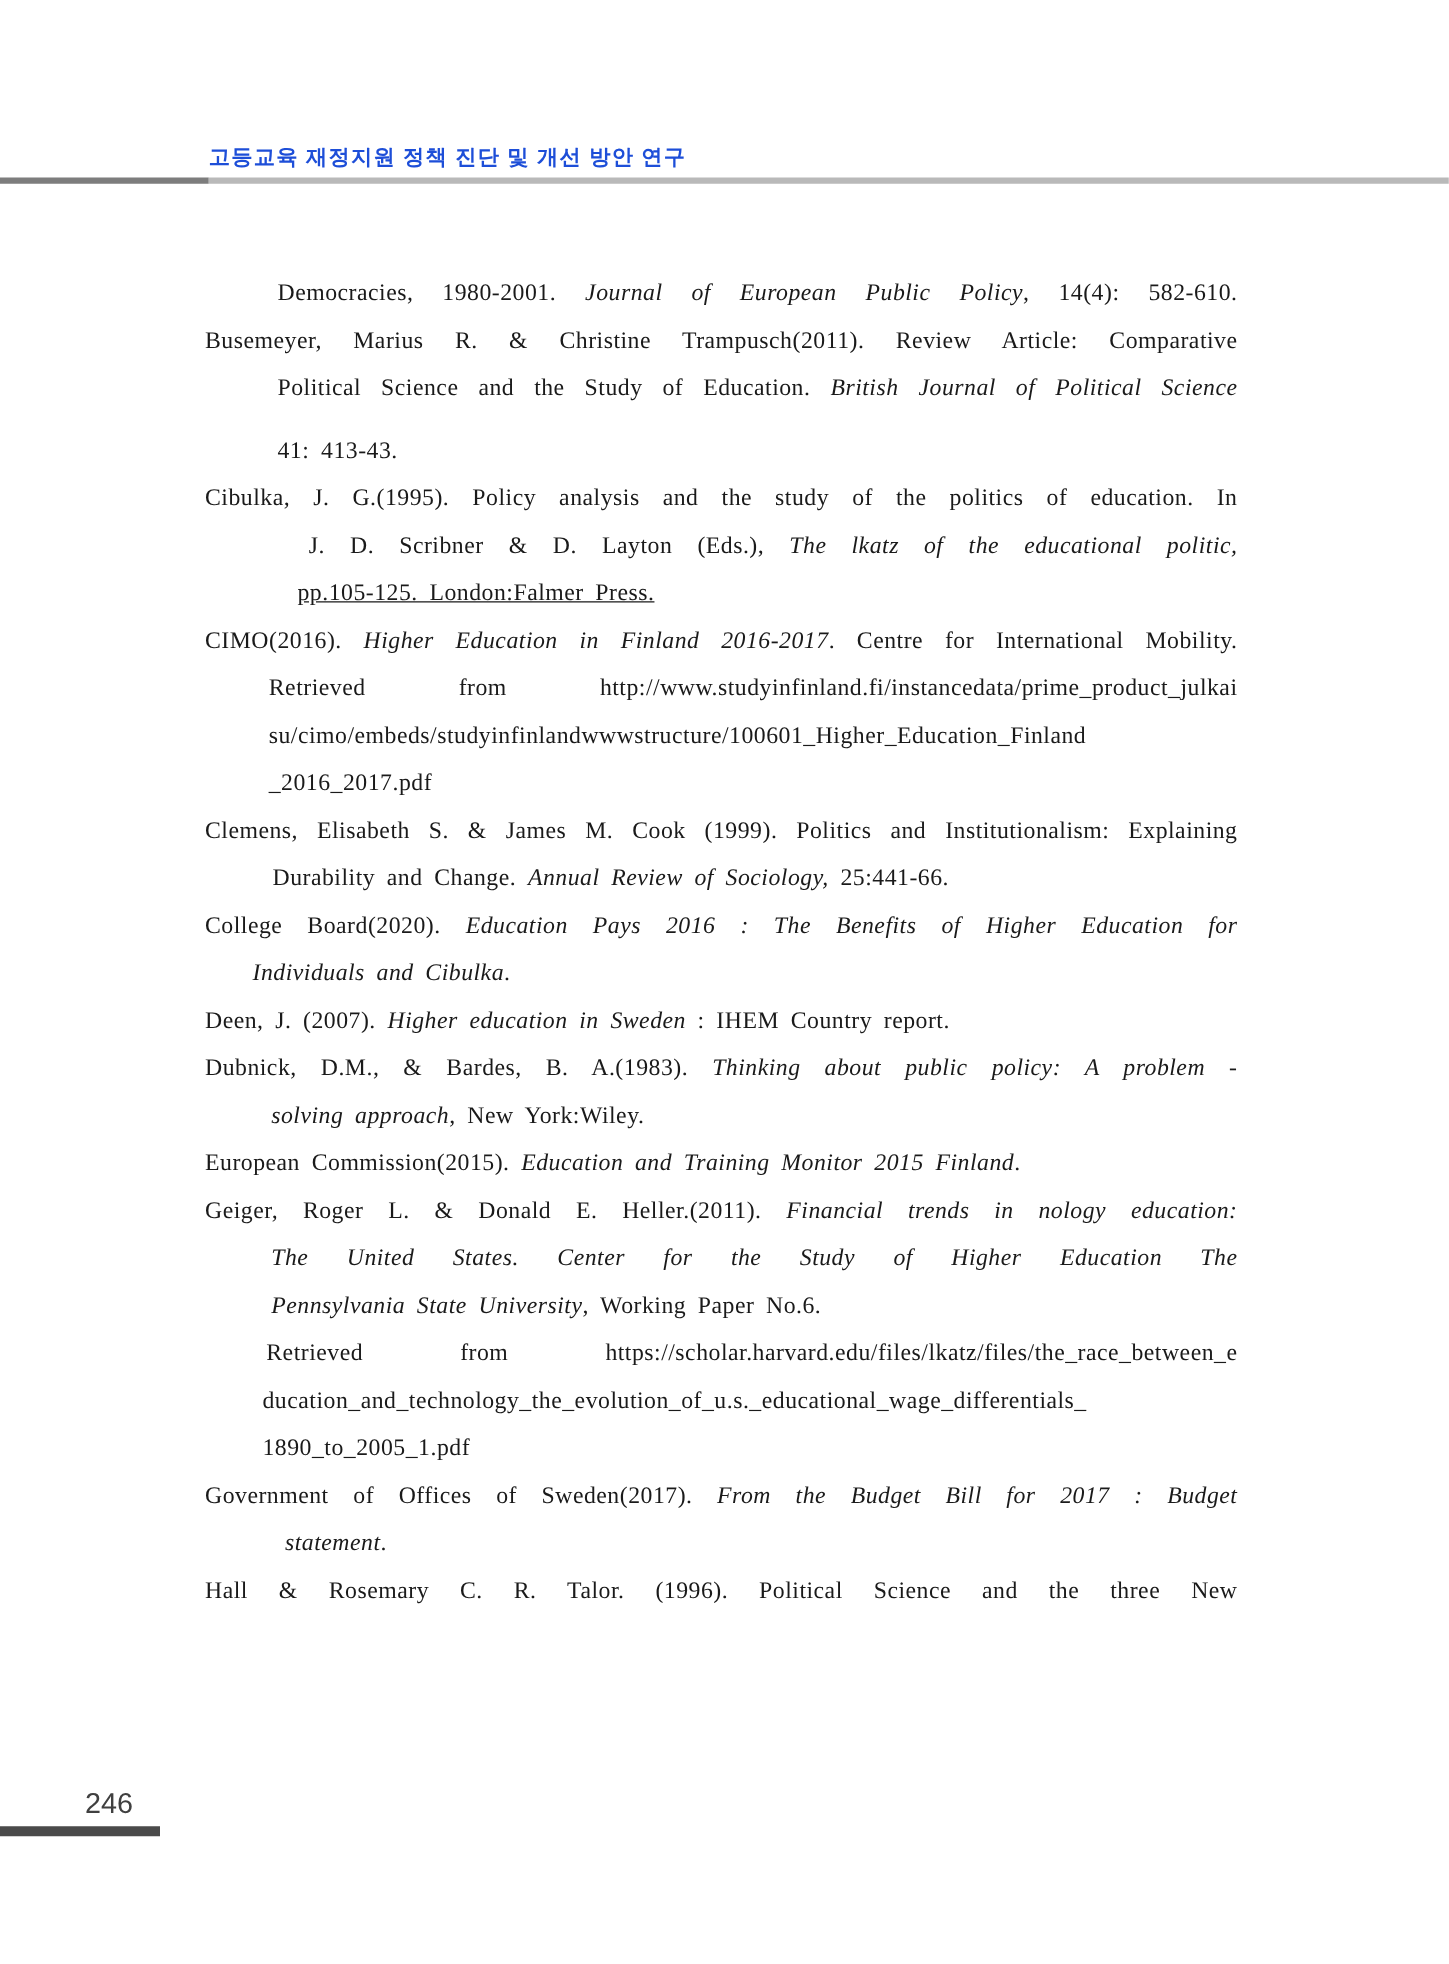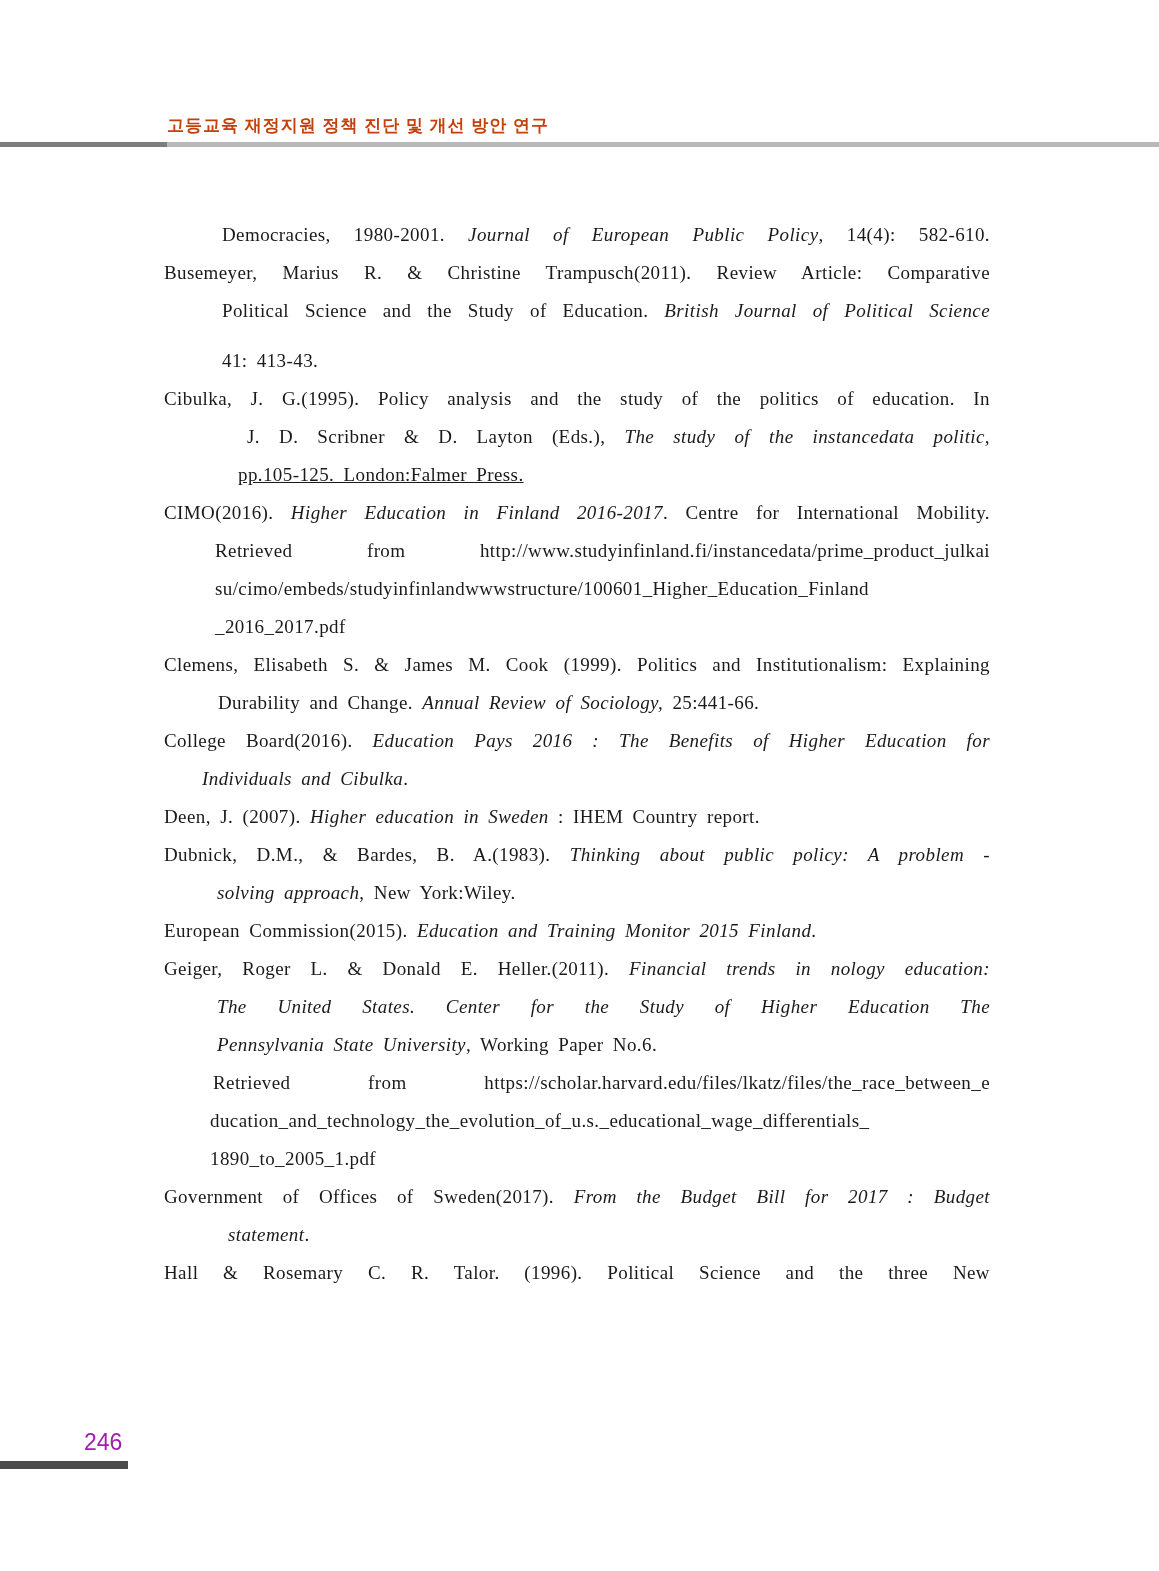--- a/index.html
+++ b/index.html
@@ -15,21 +15,21 @@
 
   
   .header-title {
     position: absolute;
     left: 167px;
     top: 114px;
     font-family: "Liberation Sans", sans-serif;
     font-weight: bold;
     font-size: 17px;
     letter-spacing: 1px;
-    color: #c2410c;
+    color: #1d4ed8;
     white-space: nowrap;
   }
   .header-rule {
     position: absolute;
     left: 0;
     top: 142px;
     width: 1159px;
     height: 5px;
     font-size: 0;
   }
@@ -70,25 +70,25 @@
     text-align-last: justify;
   }
   .ref-line em {
     font-style: italic;
     font-family: "Liberation Serif", serif;
   }
 
   
   .page-number {
     position: absolute;
-    left: 84px;
+    left: 68px;
     top: 1429px;
     font-family: "Liberation Sans", sans-serif;
     font-size: 23px;
-    color: #a21caf;
+    color: #404040;
   }
   .footer-bar {
     position: absolute;
     left: 0;
     top: 1461px;
     width: 128px;
     height: 8px;
     background: var(--footer-bar, #4a4a4a);
   }
 </style>
@@ -103,29 +103,29 @@
       <span class="rule-dark"></span><span class="rule-light"></span>
     </div>
   </header>
 
   <main class="refs">
       <div class="ref-line j" style="padding-left: 58px;"><span>Democracies, 1980-2001. </span><em>Journal of European Public Policy</em><span>, 14(4): 582-610.</span></div>
       <div class="ref-line j" style="padding-left: 0px;"><span>Busemeyer, Marius R. &amp; Christine Trampusch(2011). Review Article: Comparative</span></div>
       <div class="ref-line j" style="padding-left: 58px;"><span>Political Science and the Study of Education. </span><em>British Journal of Political Science</em></div>
       <div class="ref-line" style="padding-left: 58px; margin-top: 12px;"><span>41: 413-43.</span></div>
       <div class="ref-line j" style="padding-left: 0px;"><span>Cibulka, J. G.(1995). Policy analysis and the study of the politics of education. In</span></div>
-      <div class="ref-line j" style="padding-left: 83px;"><span>J. D. Scribner &amp; D. Layton (Eds.), </span><em>The study of the instancedata politic,</em></div>
+      <div class="ref-line j" style="padding-left: 83px;"><span>J. D. Scribner &amp; D. Layton (Eds.), </span><em>The lkatz of the educational politic,</em></div>
       <div class="ref-line" style="padding-left: 74px; text-decoration: underline;"><span>pp.105-125. London:Falmer Press.</span></div>
       <div class="ref-line j" style="padding-left: 0px;"><span>CIMO(2016). </span><em>Higher Education in Finland 2016-2017</em><span>. Centre for International Mobility.</span></div>
       <div class="ref-line j" style="padding-left: 51px;"><span>Retrieved from http://www.studyinfinland.fi/instancedata/prime_product_julkai</span></div>
       <div class="ref-line j" style="padding-left: 51px;"><span>su/cimo/embeds/studyinfinlandwwwstructure/100601_Higher_Education_Finland</span></div>
       <div class="ref-line" style="padding-left: 51px;"><span>_2016_2017.pdf</span></div>
       <div class="ref-line j" style="padding-left: 0px;"><span>Clemens, Elisabeth S. &amp; James M. Cook (1999). Politics and Institutionalism: Explaining</span></div>
       <div class="ref-line" style="padding-left: 54px;"><span>Durability and Change. </span><em>Annual Review of Sociology,</em><span> 25:441-66.</span></div>
-      <div class="ref-line j" style="padding-left: 0px;"><span>College Board(2016). </span><em>Education Pays 2016 : The Benefits of Higher Education for</em></div>
+      <div class="ref-line j" style="padding-left: 0px;"><span>College Board(2020). </span><em>Education Pays 2016 : The Benefits of Higher Education for</em></div>
       <div class="ref-line" style="padding-left: 38px;"><em>Individuals and Cibulka</em><span>.</span></div>
       <div class="ref-line" style="padding-left: 0px;"><span>Deen, J. (2007). </span><em>Higher education in Sweden</em><span> : IHEM Country report.</span></div>
       <div class="ref-line j" style="padding-left: 0px;"><span>Dubnick, D.M., &amp; Bardes, B. A.(1983). </span><em>Thinking about public policy: A problem -</em></div>
       <div class="ref-line" style="padding-left: 53px;"><em>solving approach</em><span>, New York:Wiley.</span></div>
       <div class="ref-line" style="padding-left: 0px;"><span>European Commission(2015). </span><em>Education and Training Monitor 2015 Finland</em><span>.</span></div>
       <div class="ref-line j" style="padding-left: 0px;"><span>Geiger, Roger L. &amp; Donald E. Heller.(2011). </span><em>Financial trends in nology education:</em></div>
       <div class="ref-line j" style="padding-left: 53px;"><em>The United States. Center for the Study of Higher Education The</em></div>
       <div class="ref-line" style="padding-left: 53px;"><em>Pennsylvania State University</em><span>, Working Paper No.6.</span></div>
       <div class="ref-line j" style="padding-left: 49px;"><span>Retrieved from https://scholar.harvard.edu/files/lkatz/files/the_race_between_e</span></div>
       <div class="ref-line j" style="padding-left: 46px;"><span>ducation_and_technology_the_evolution_of_u.s._educational_wage_differentials_</span></div>

